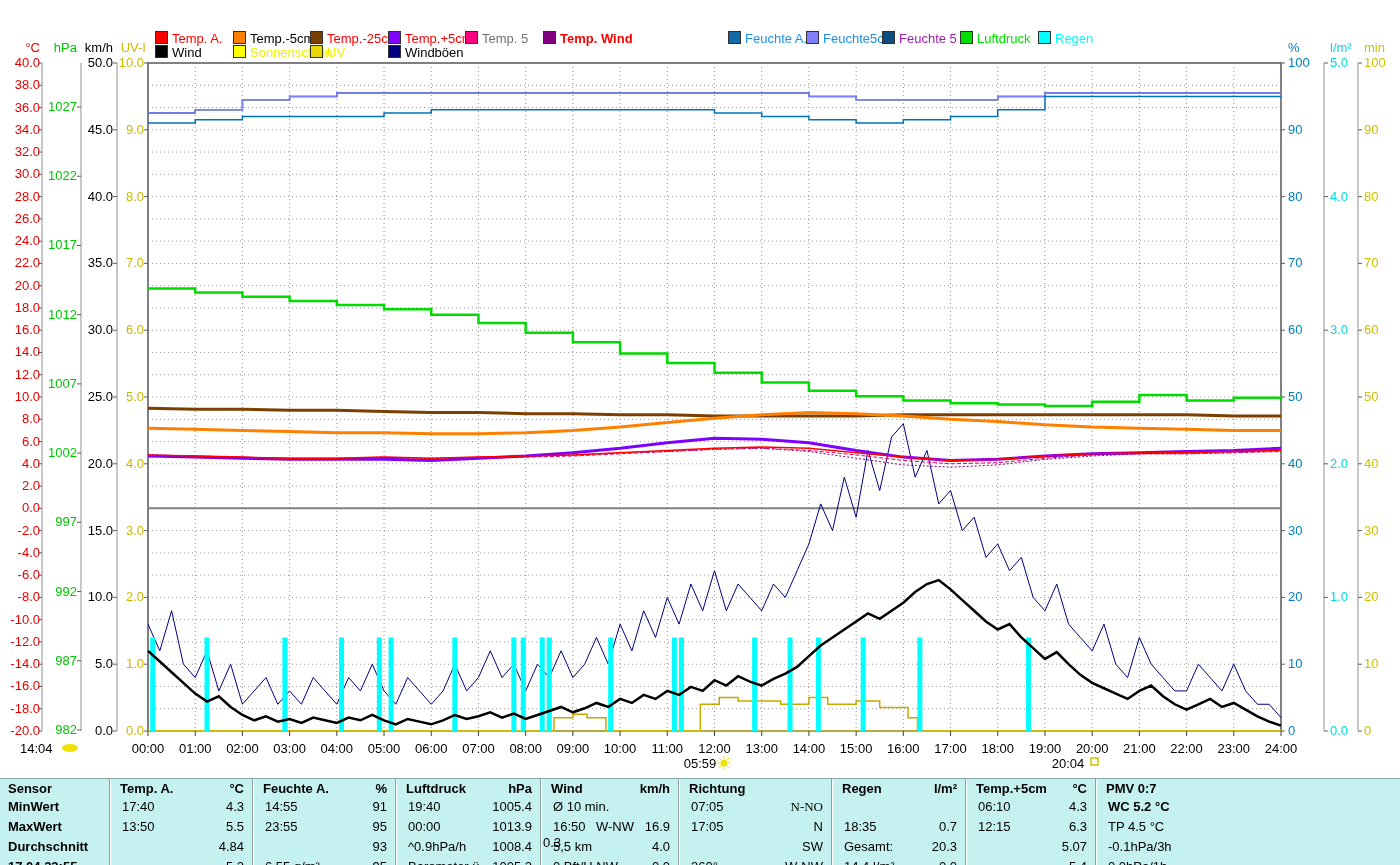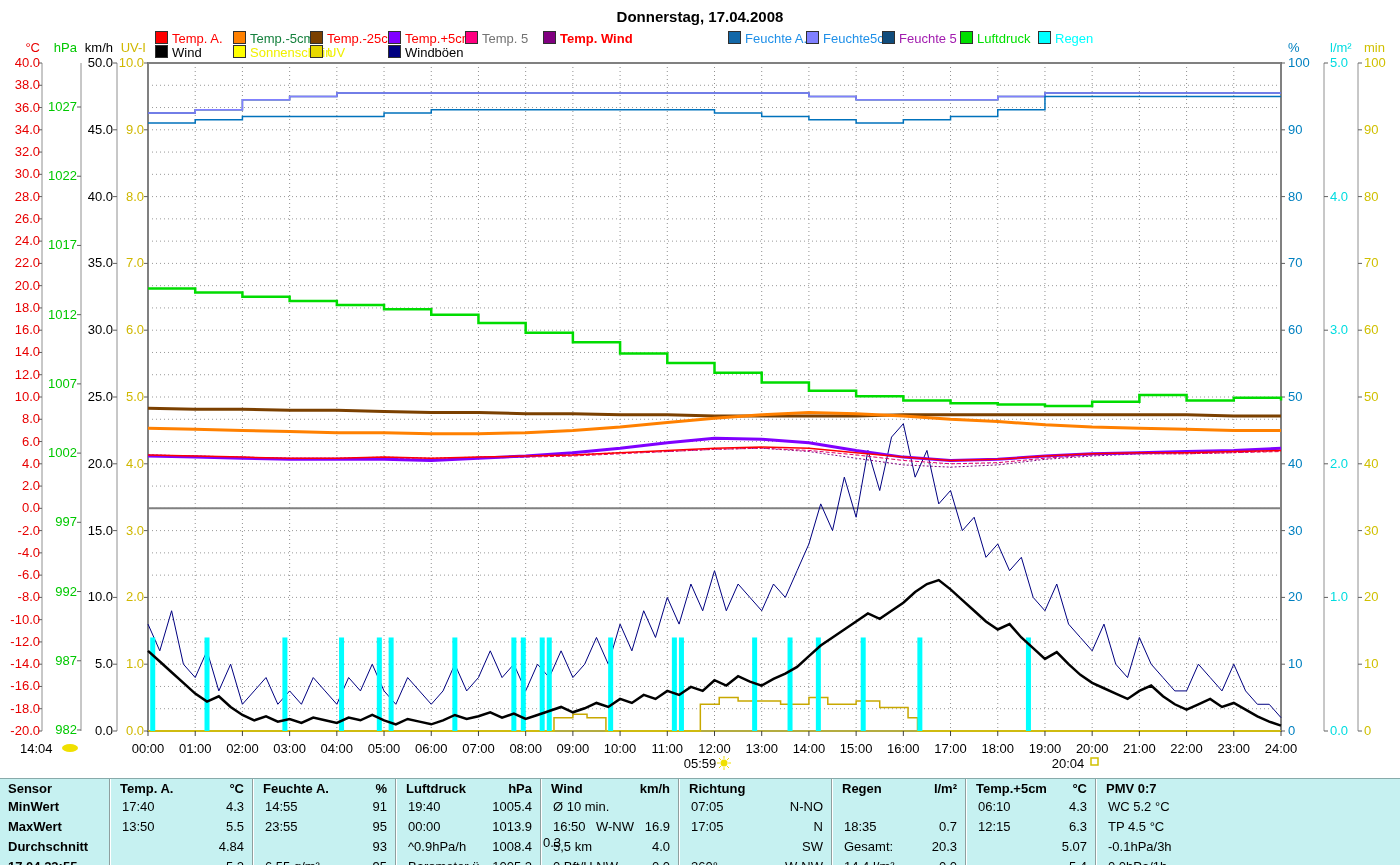--- a/index.html
+++ b/index.html
@@ -14,24 +14,23 @@
   #stats{position:absolute;left:0;top:778px;width:1400px;height:87px;background:#c6f1f1;
          font-size:13px;color:#000;overflow:hidden;border-top:1px solid #8aa;}
   .tcell{position:absolute;white-space:nowrap;}
   .tsep{position:absolute;top:0;height:87px;width:1px;background:#8f9f9f;border-right:1px solid #ffffff;}
   .bold{font-weight:bold;}
 </style>
 </head>
 <body>
 
 <div id="win">
-  <div id="title">Donnerstag, 17.04.2008</div>
   <div id="legend">
       <div class="lg-item" style="left: 155px; top: 31px;"><span class="lg-box" style="background: rgb(255, 0, 0);"></span><span style="color: rgb(255, 0, 0);">Temp. A.</span></div>
-      <div class="lg-item" style="left: 233px; top: 31px;"><span class="lg-box" style="background: rgb(255, 128, 0);"></span><span style="color: #15803d;">Temp.-5cm</span></div>
+      <div class="lg-item" style="left: 233px; top: 31px;"><span class="lg-box" style="background: rgb(255, 128, 0);"></span><span style="color: #000000;">Temp.-5cm</span></div>
       <div class="lg-item" style="left: 310px; top: 31px;"><span class="lg-box" style="background: rgb(123, 64, 0);"></span><span style="color: rgb(255, 0, 0);">Temp.-25cm</span></div>
       <div class="lg-item" style="left: 388px; top: 31px;"><span class="lg-box" style="background: rgb(128, 0, 255);"></span><span style="color: rgb(255, 0, 0);">Temp.+5cm</span></div>
       <div class="lg-item" style="left: 465px; top: 31px;"><span class="lg-box" style="background: rgb(255, 0, 128);"></span><span style="color: #737373;">Temp. 5</span></div>
       <div class="lg-item" style="left: 543px; top: 31px; font-weight: bold;"><span class="lg-box" style="background: rgb(128, 0, 128);"></span><span style="color: rgb(255, 0, 0);">Temp. Wind</span></div>
       <div class="lg-item" style="left: 728px; top: 31px;"><span class="lg-box" style="background: rgb(19, 104, 168);"></span><span style="color: rgb(32, 144, 232);">Feuchte A.</span></div>
       <div class="lg-item" style="left: 806px; top: 31px;"><span class="lg-box" style="background: rgb(128, 128, 255);"></span><span style="color: rgb(32, 144, 232);">Feuchte5cm</span></div>
       <div class="lg-item" style="left: 882px; top: 31px;"><span class="lg-box" style="background: rgb(16, 76, 124);"></span><span style="color: #a21caf;">Feuchte 5</span></div>
       <div class="lg-item" style="left: 960px; top: 31px;"><span class="lg-box" style="background: rgb(0, 224, 0);"></span><span style="color: rgb(0, 224, 0);">Luftdruck</span></div>
       <div class="lg-item" style="left: 1038px; top: 31px;"><span class="lg-box" style="background: rgb(0, 255, 255);"></span><span style="color: rgb(0, 255, 255);">Regen</span></div>
       <div class="lg-item" style="left: 155px; top: 45px;"><span class="lg-box" style="background: rgb(0, 0, 0);"></span><span style="color: rgb(0, 0, 0);">Wind</span></div>
@@ -434,21 +433,21 @@
       <div class="tcell" style="left: 543px; width: 127px; text-align: left; top: 32px; margin-top: 24px;">0.3</div>
       <div class="tcell" style="left: 553px; top: 40px;">16:50</div>
       <div class="tcell" style="left: 543px; width: 91px; text-align: right; top: 40px;">W-NW</div>
       <div class="tcell" style="left: 543px; width: 127px; text-align: right; top: 40px;">16.9</div>
       <div class="tcell" style="left: 553px; top: 60px;">5,5 km</div>
       <div class="tcell" style="left: 543px; width: 127px; text-align: right; top: 60px;">4.0</div>
       <div class="tcell" style="left: 553px; top: 80px;">0 Bft/H NW</div>
       <div class="tcell" style="left: 543px; width: 127px; text-align: right; top: 80px;">0.0</div>
       <div class="tcell bold" style="left: 689px; top: 2px;">Richtung</div>
       <div class="tcell" style="left: 691px; top: 20px;">07:05</div>
-      <div class="tcell" style="left: 681px; width: 142px; text-align: right; top: 20px;">N-NO</div>
+      <div class="tcell" style="left: 681px; width: 142px; text-align: right; top: 20px; font-family: Liberation Serif, serif;">N-NO</div>
       <div class="tcell" style="left: 691px; top: 40px;">17:05</div>
       <div class="tcell" style="left: 681px; width: 142px; text-align: right; top: 40px;">N</div>
       <div class="tcell" style="left: 681px; width: 142px; text-align: right; top: 60px;">SW</div>
       <div class="tcell" style="left: 691px; top: 80px;">360°</div>
       <div class="tcell" style="left: 681px; width: 142px; text-align: right; top: 80px;">W-NW</div>
       <div class="tcell bold" style="left: 842px; top: 2px;">Regen</div>
       <div class="tcell bold" style="left: 834px; width: 123px; text-align: right; top: 2px;">l/m²</div>
       <div class="tcell" style="left: 844px; top: 40px;">18:35</div>
       <div class="tcell" style="left: 834px; width: 123px; text-align: right; top: 40px;">0.7</div>
       <div class="tcell" style="left: 844px; top: 60px;">Gesamt:</div>
@@ -457,18 +456,18 @@
       <div class="tcell" style="left: 834px; width: 123px; text-align: right; top: 80px;">0.0</div>
       <div class="tcell bold" style="left: 976px; top: 2px;">Temp.+5cm</div>
       <div class="tcell bold" style="left: 968px; width: 119px; text-align: right; top: 2px;">°C</div>
       <div class="tcell" style="left: 978px; top: 20px;">06:10</div>
       <div class="tcell" style="left: 968px; width: 119px; text-align: right; top: 20px;">4.3</div>
       <div class="tcell" style="left: 978px; top: 40px;">12:15</div>
       <div class="tcell" style="left: 968px; width: 119px; text-align: right; top: 40px;">6.3</div>
       <div class="tcell" style="left: 968px; width: 119px; text-align: right; top: 60px;">5.07</div>
       <div class="tcell" style="left: 968px; width: 119px; text-align: right; top: 80px;">5.4</div>
       <div class="tcell bold" style="left: 1106px; top: 2px;">PMV 0:7</div>
-      <div class="tcell" style="left: 1108px; top: 20px;">WC 5.2 °C</div>
+      <div class="tcell" style="left: 1108px; top: 20px; font-weight: bold;">WC 5.2 °C</div>
       <div class="tcell" style="left: 1108px; top: 40px;">TP 4.5 °C</div>
       <div class="tcell" style="left: 1108px; top: 60px;">-0.1hPa/3h</div>
       <div class="tcell" style="left: 1108px; top: 80px;">0.0hPa/1h</div>
     </div>
 </div>
 
 </body></html>

